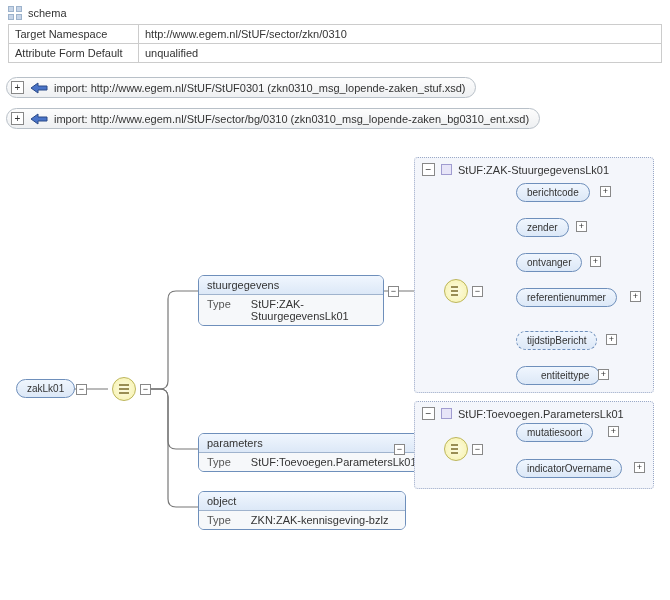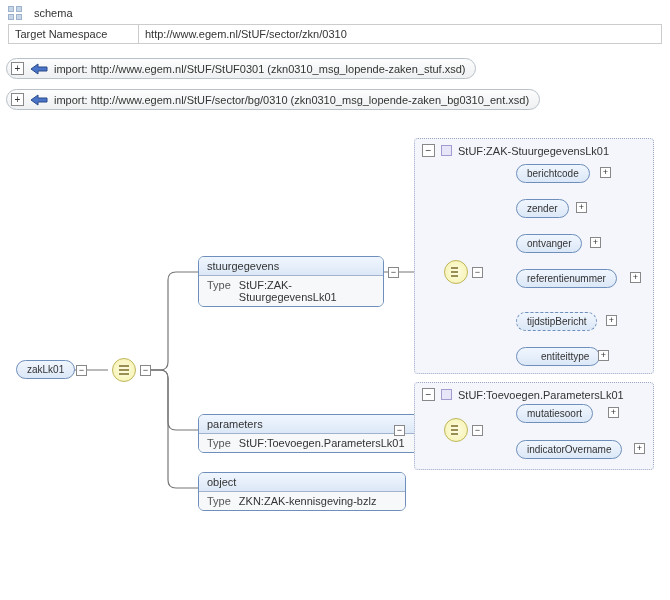--- a/index.html
+++ b/index.html
@@ -8,21 +8,21 @@
     font-family: Tahoma, Arial, sans-serif;
     font-size: 11px;
     color: #333;
     background: #fff;
     width: 670px;
   }
   .top-sec { padding: 4px 8px; }
   .schema-header {
     display: flex;
     align-items: center;
-    gap: 12px;
+    gap: 6px;
     padding: 2px 0 4px 0;
     font-weight: normal;
   }
   .schema-icon {
     width: 14px; height: 14px;
     display: grid;
     grid-template-columns: 6px 6px;
     grid-template-rows: 6px 6px;
     gap: 2px;
   }
@@ -88,21 +88,21 @@
     font-size: 11px;
   }
   .typed .tname {
     background: linear-gradient(#f0f6fe,#dce8f7);
     padding: 3px 8px;
     border-bottom: 1px solid #9fb3cd;
   }
   .typed .ttype {
     padding: 3px 8px;
     background: #f6f8fa;
-    display:flex; gap:8px;
+    display:flex; gap:20px;
   }
   .typed .ttype .lbl { color:#555; }
   .group-box {
     position: absolute;
     border: 1.5px dotted #9aa9c7;
     border-radius: 4px;
     background: #f4f6fb;
   }
   .group-title {
     position: absolute;
@@ -142,20 +142,24 @@
         <span></span>
         <span></span>
       </span>
     <span>schema</span>
   </div>
   <table class="meta">
     <tbody>
         <tr>
           <td>Target Namespace</td>
           <td>http://www.egem.nl/StUF/sector/zkn/0310</td>
+        </tr>
+    <tr>
+          <td>Attribute Form Default</td>
+          <td>unqualified</td>
         </tr>
   </tbody>
     </table>
 </div>
 
 <div class="import-row">
   <span class="expander">+</span>
   <span class="arrow-left">
       <svg viewBox="0 0 18 12">
         <path d="M8 1 L1 6 L8 11 L8 8 L17 8 L17 4 L8 4 Z" fill="#4a74c8" stroke="#2a4a88"></path>

